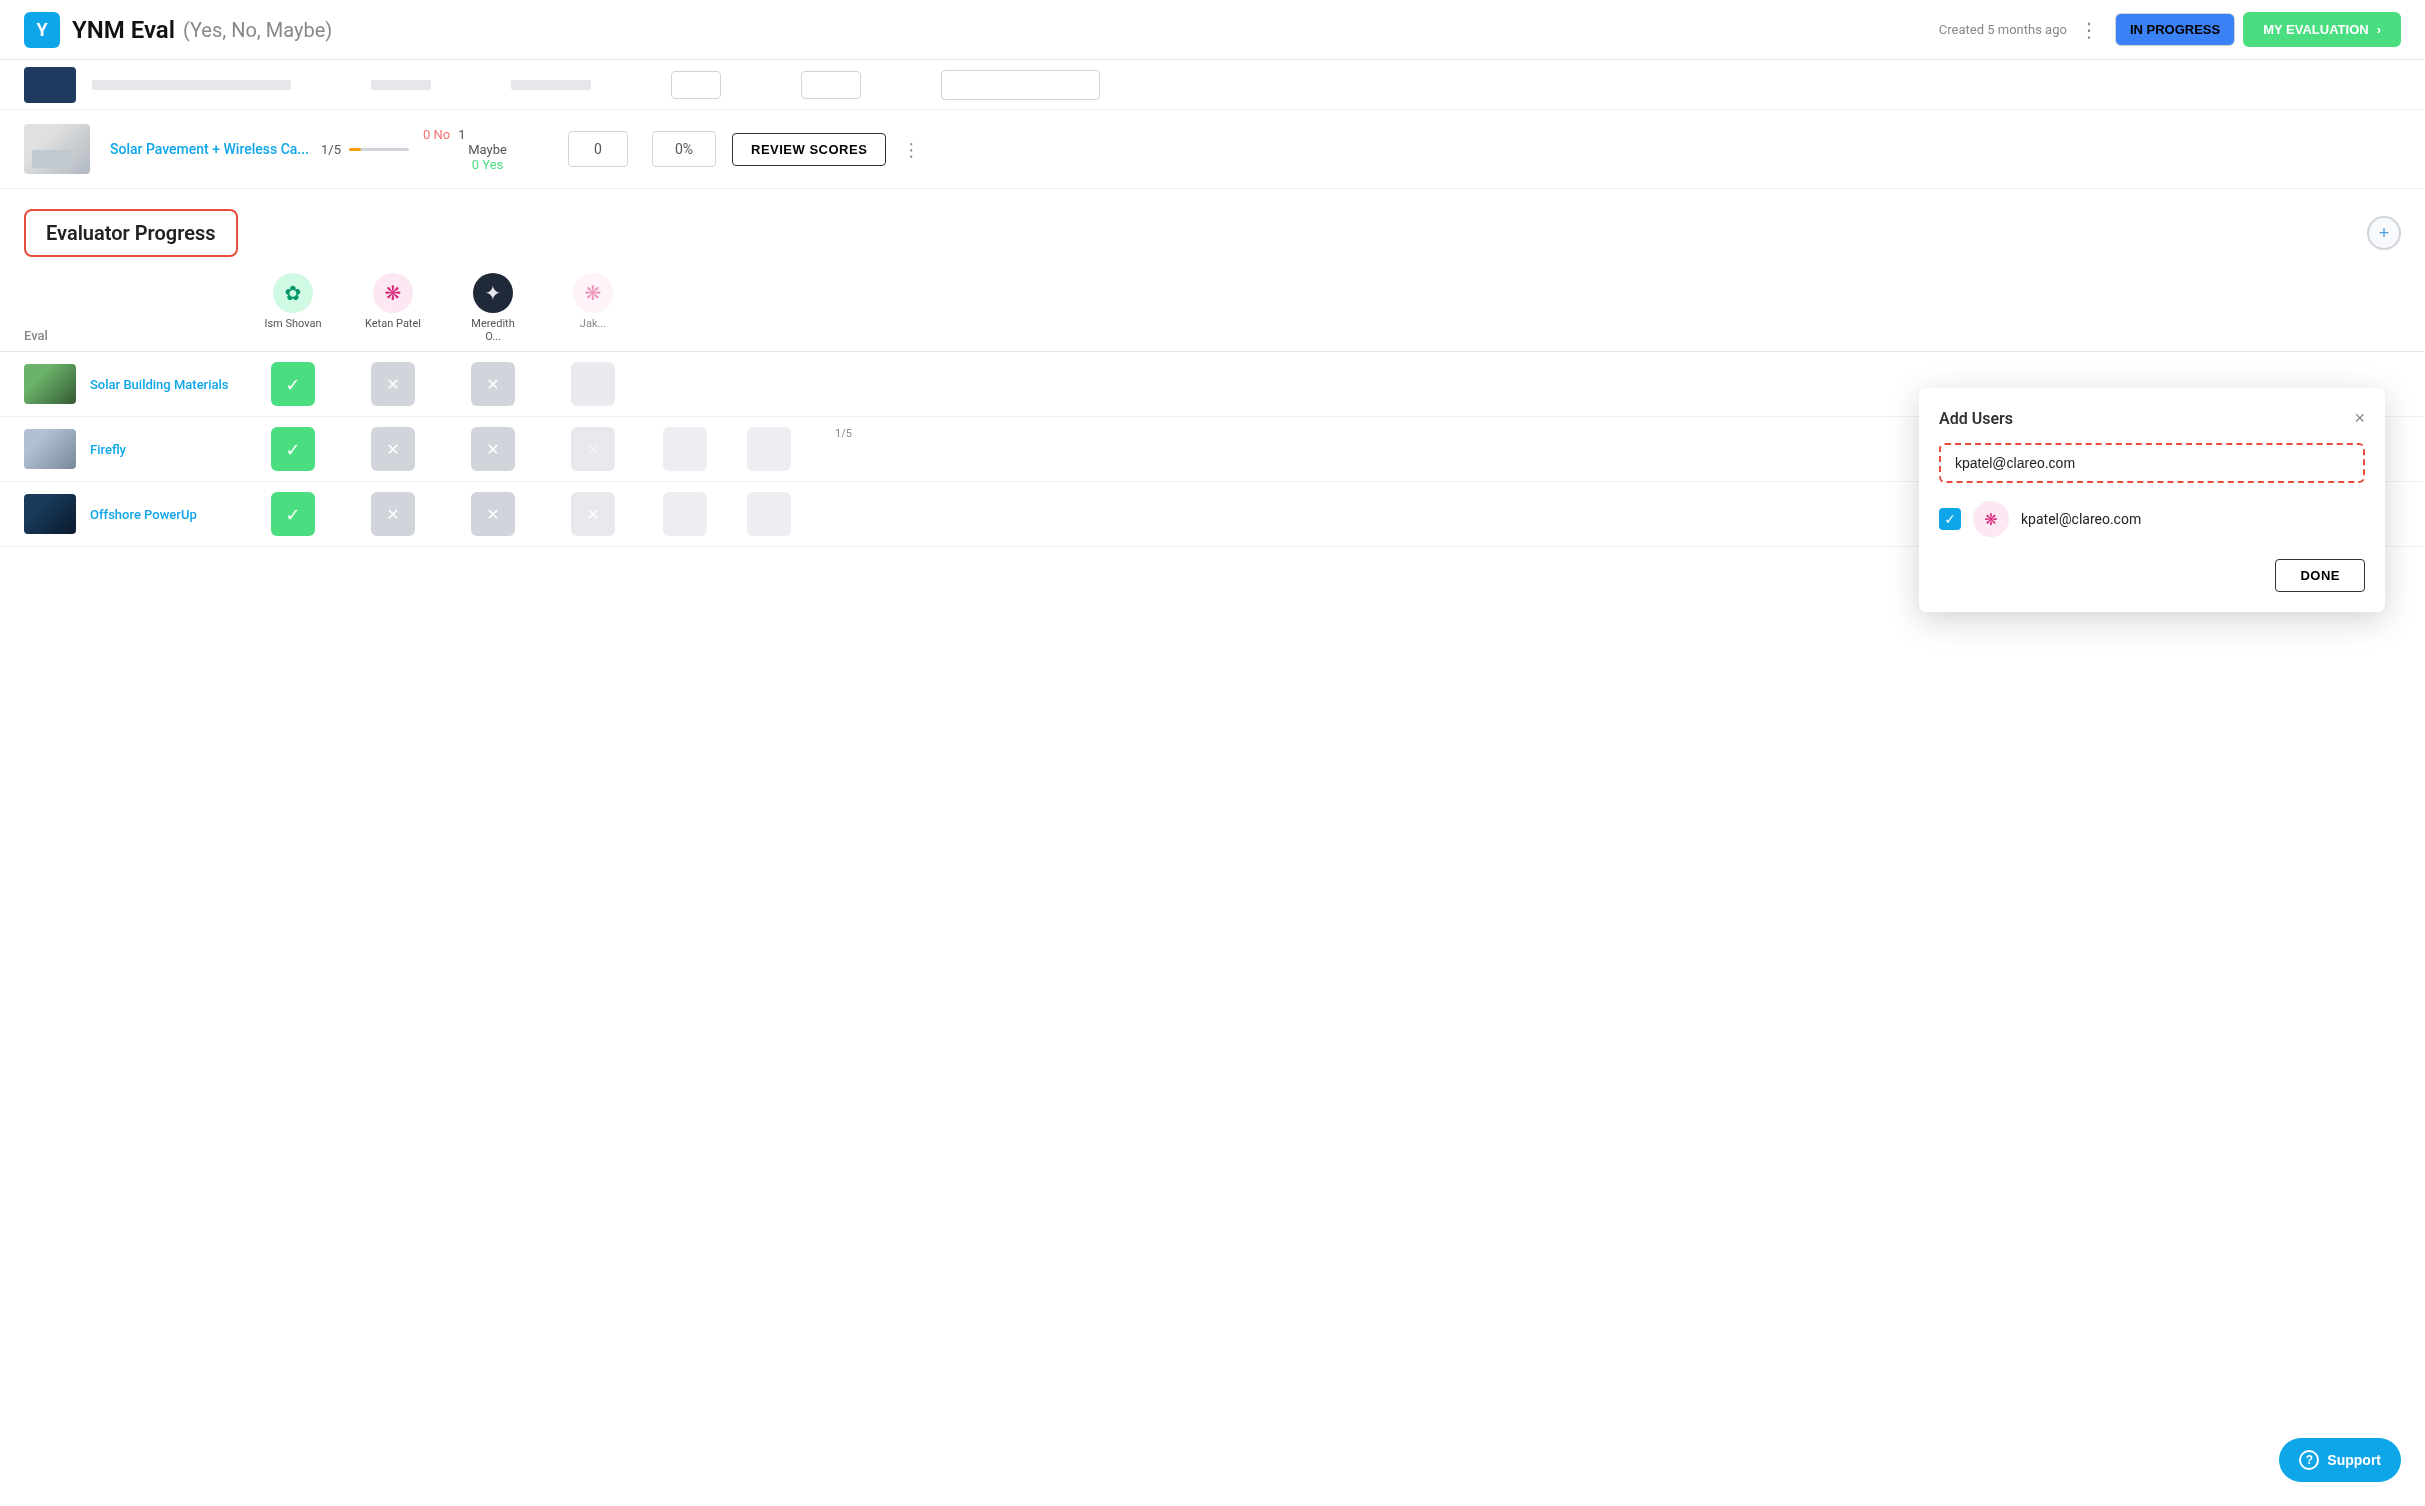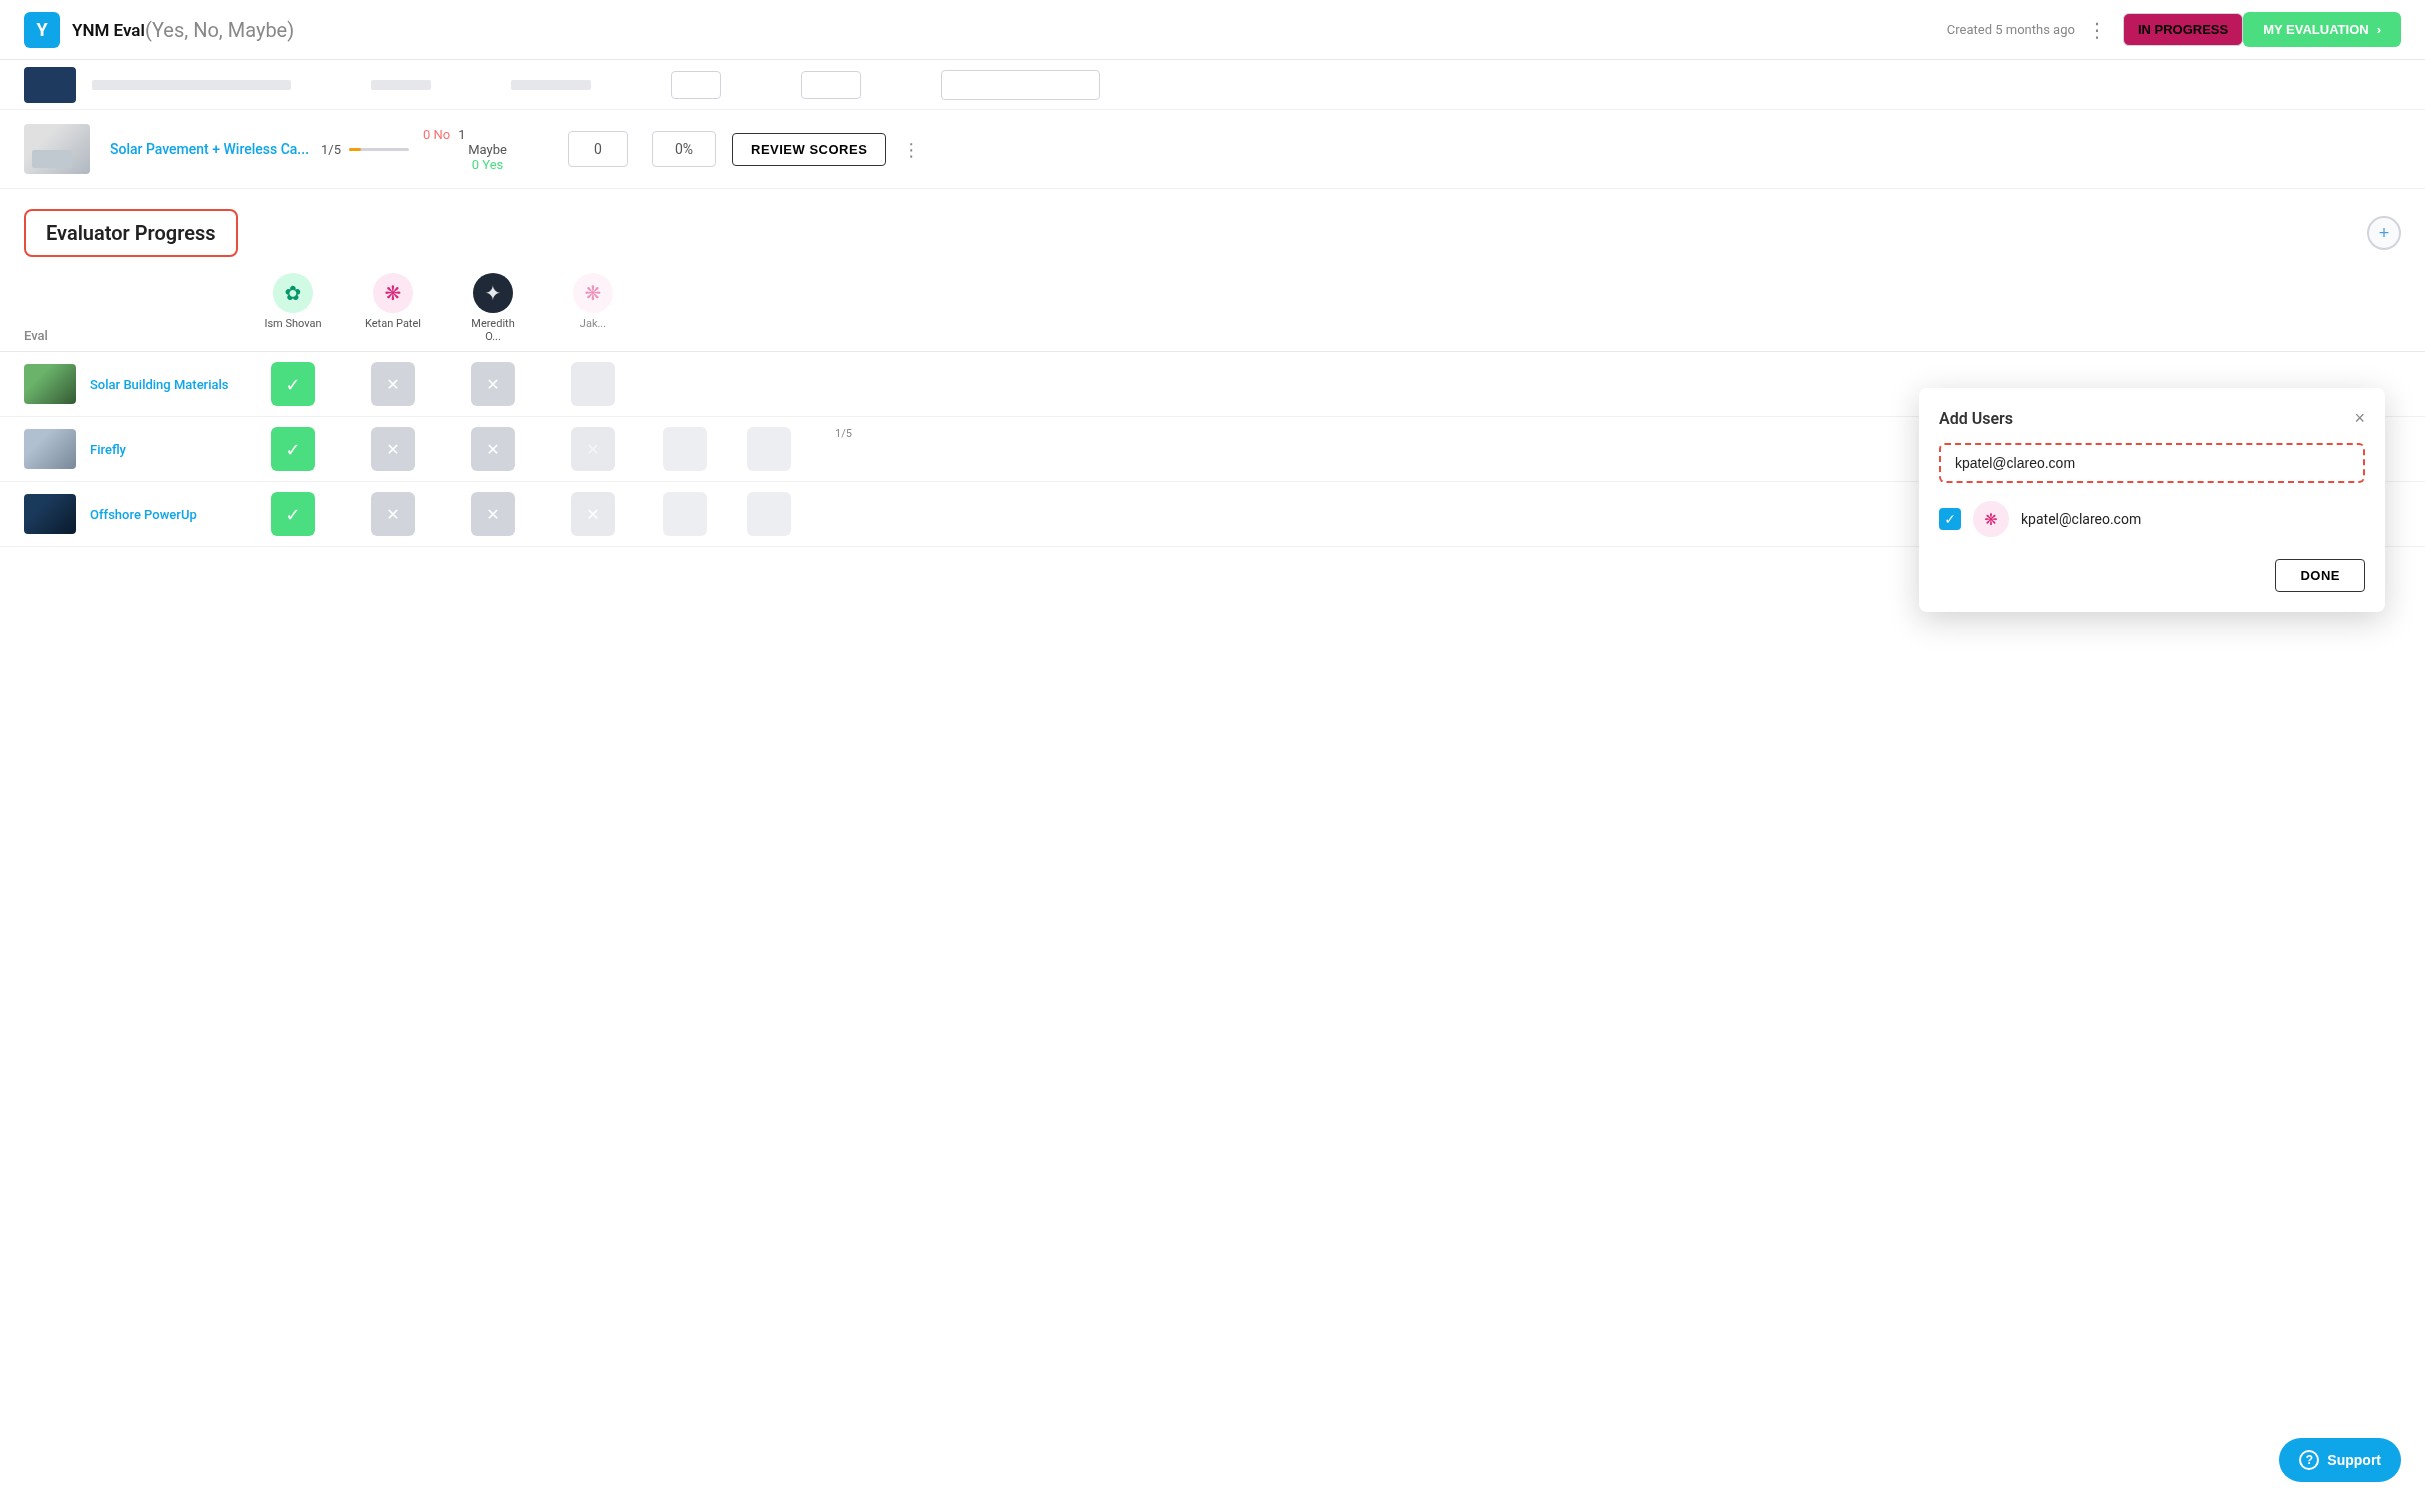--- a/index.html
+++ b/index.html
@@ -5,26 +5,26 @@
     * { box-sizing: border-box; margin: 0; padding: 0; }
     body { font-family: -apple-system, BlinkMacSystemFont, 'Segoe UI', Roboto, sans-serif; background: #fff; color: #333; font-size: 14px; overflow-x: hidden; }
   </style>
 </head>
 <body>
 
 <header style="display:flex;align-items:center;padding:0 24px;height:60px;border-bottom:1px solid #e5e7eb;background:#fff;">
   <div style="width:36px;height:36px;background:#0ea5e9;border-radius:6px;display:flex;align-items:center;justify-content:center;color:#fff;font-size:18px;font-weight:bold;margin-right:12px;">
     <span>Y</span>
   </div>
-  <span style="font-size:17px;font-weight:600;color:#111;">YNM Eval</span>
+  <span style="font-size:24px;font-weight:600;color:#111;margin-right:8px;">YNM Eval</span>
   <span style="font-size:20px;color:#888;">(Yes, No, Maybe)</span>
   <div style="flex:1;"></div>
   <span style="font-size:13px;color:#888;margin-right:12px;">Created 5 months ago</span>
   <span style="font-size:20px;color:#888;cursor:pointer;margin-right:16px;">⋮</span>
-  <button style="border:1px solid #d1d5db;background:#be185d;padding:8px 14px;border-radius:6px;font-size:13px;font-weight:600;cursor:pointer;display:flex;align-items:center;gap:6px;margin-right:0;">IN PROGRESS</button>
+  <button style="border:1px solid #d1d5db;background:#3b82f6;padding:8px 14px;border-radius:6px;font-size:13px;font-weight:600;cursor:pointer;display:flex;align-items:center;gap:6px;margin-right:8px;">IN PROGRESS</button>
   <button style="background:#4ade80;border:none;padding:10px 20px;border-radius:6px;font-size:13px;font-weight:700;cursor:pointer;color:#fff;display:flex;align-items:center;gap:8px;">
     <span>MY EVALUATION</span>
     <span>›</span>
   </button>
 </header>
 
 <div style="display:flex;align-items:center;padding:10px 24px;border-bottom:1px solid #f0f0f0;background:#fff;height:50px;">
   <div style="width:52px;height:36px;background:#1e3a5f;border-radius:4px;margin-right:16px;"></div>
   <div style="flex:1;display:flex;align-items:center;gap:80px;">
     <div style="min-width:199px;height:10px;background:#e5e7eb;border-radius:2px;"></div>

